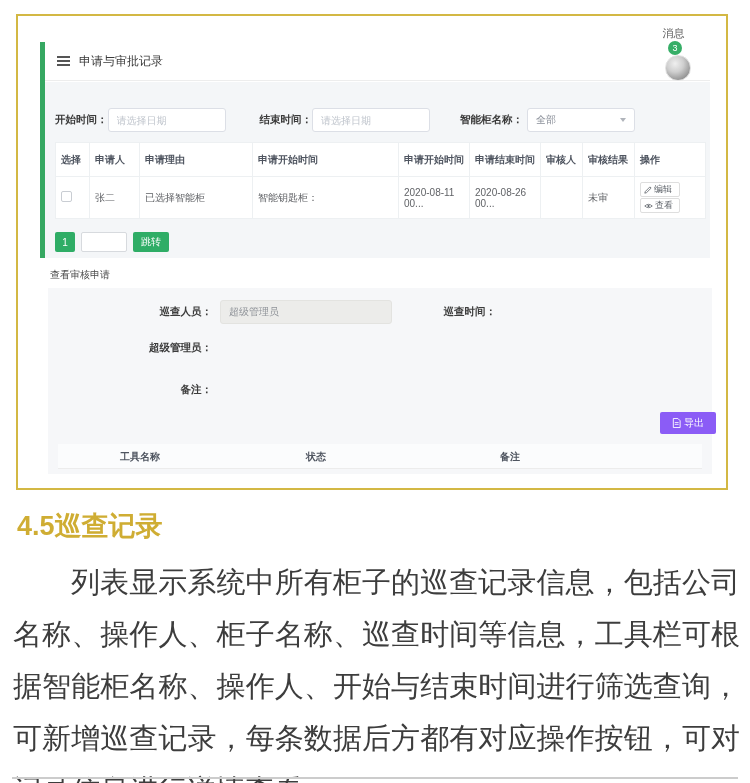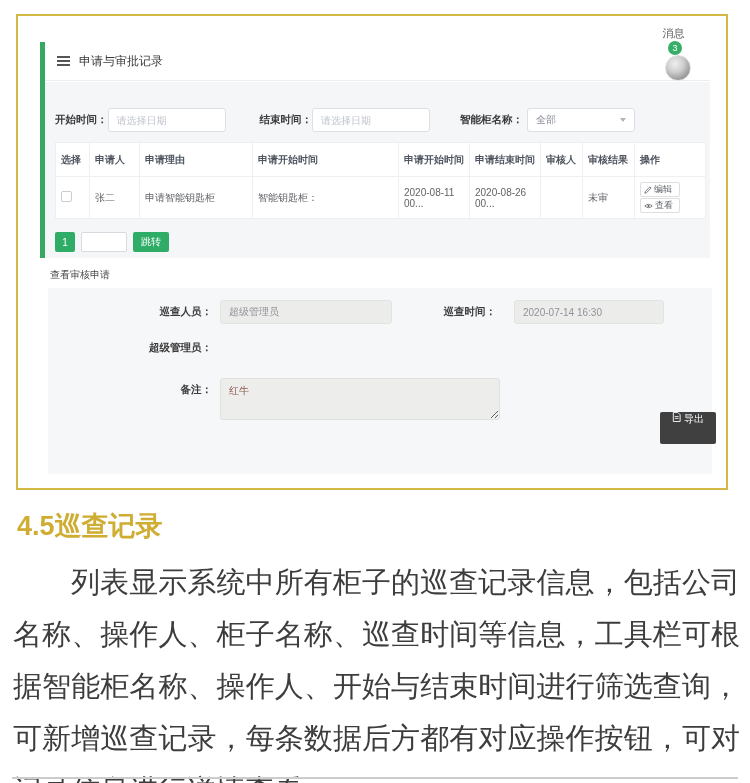--- a/index.html
+++ b/index.html
@@ -46,21 +46,21 @@
   .page-input { width:46px; height:20px; border:1px solid #d7dade; border-radius:2px; font-size:10px; padding:0 4px; outline:none; }
   .jump-btn { height:20px; background:#2fad66; color:#fff; border:none; border-radius:2px; font-size:10px; padding:0 8px; cursor:pointer; font-family:inherit; }
 
   
   .shot2-label { position:absolute; left:32px; top:252px; font-size:10px; color:#4a4a4a; }
   .panel { position:absolute; left:30px; top:272px; width:664px; height:186px; background:#f6f7f9; }
   .d-label { position:absolute; font-size:10.5px; font-weight:bold; color:#3c3c3c; text-align:right; }
   .d-input { position:absolute; height:24px; border:1px solid #e3e3e0; border-radius:3px; background:#ececea; font-size:10px; color:#8f9399; padding:0 8px; outline:none; }
   .d-input.white { background:#fff; border-color:#dcdfe6; color:#8d5a50; }
   .d-textarea { position:absolute; border:1px solid #e0e0dd; border-radius:3px; background:#ededeb; font-size:10px; color:#8d5a50; padding:5px 8px; outline:none; resize:both; font-family:inherit; }
-  .export-btn { position:absolute; left:612px; top:124px; width:56px; height:32px; background:#404040; color:#fff; border:none; border-radius:2px; font-size:10px; display:inline-flex; align-items:flex-start; justify-content:center; gap:3px; cursor:pointer; font-family:inherit; }
+  .export-btn { position:absolute; left:612px; top:124px; width:56px; height:22px; background:#8b5cf6; color:#fff; border:none; border-radius:2px; font-size:10px; display:inline-flex; align-items:center; justify-content:center; gap:3px; cursor:pointer; font-family:inherit; }
   .tool-head { position:absolute; left:10px; right:10px; top:156px; height:25px; background:#fbfcfd; border-bottom:1px solid #ececec; }
   .tool-head span { position:absolute; top:6px; font-size:10px; color:#4f5560; font-weight:bold; }
   .th-1 { left:62px; } .th-2 { left:248px; } .th-3 { left:442px; }
 
   
   .doc-heading { position:absolute; left:17px; top:508px; font-size:27px; font-weight:bold; color:#cfad33; }
   .doc-para { position:absolute; left:13px; top:556px; width:727px; font-size:29px; line-height:52px; color:#3d3d3d; text-align:justify; text-indent:2em; }
   .bottom-divider { position:absolute; left:12px; right:12px; top:777px; height:2px; background:#cccccc; }
 
   svg.ic { display:block; }
@@ -125,21 +125,21 @@
             <th>申请结束时间</th>
             <th>审核人</th>
             <th>审核结果</th>
             <th>操作</th>
           </tr>
         </thead>
         <tbody>
           <tr>
             <td><span class="cb"></span></td>
             <td>张二</td>
-            <td>申请智能钥匙柜</td>
+            <td>已选择智能柜</td>
             <td>智能钥匙柜：</td>
             <td>2020-08-11 00...</td>
             <td>2020-08-26 00...</td>
             <td></td>
             <td>未审</td>
             <td>
               <button class="op-btn">
                 <svg class="ic" width="8" height="8" viewBox="0 0 10 10">
                     <path d="M1 9 L1.7 6.8 L7.4 1.1 L8.9 2.6 L3.2 8.3 Z" fill="none" stroke="#5a5f66" stroke-width="1"></path>
                   </svg>
@@ -165,34 +165,37 @@
     </div>
   </div>
 
   <div class="shot2-label">查看审核申请</div>
 
   <div class="panel">
     <span class="d-label" style="left:40px; top:17px; width:124px;">巡查人员：</span>
     <input class="d-input" style="left: 172px; top: 12px; width: 172px;" value="超级管理员">
 
     <span class="d-label" style="left:378px; top:17px; width:70px;">巡查时间：</span>
-    <input class="d-input" style="left: 466px; top: 12px; width: 150px;" value="2020-07-14 16:30">
 
     <span class="d-label" style="left:20px; top:53px; width:144px;">超级管理员：</span>
 
     <span class="d-label" style="left:40px; top:95px; width:124px;">备注：</span>
-    <textarea class="d-textarea" style="left: 172px; top: 90px; width: 280px; height: 42px;">红牛</textarea>
 
     <button class="export-btn">
       <svg class="ic" width="9" height="10" viewBox="0 0 9 11">
           <path d="M1 0.5 H6 L8.5 3 V10.5 H1 Z" fill="none" stroke="#fff" stroke-width="1"></path>
           <line x1="2.6" y1="5" x2="6.8" y2="5" stroke="#fff" stroke-width="0.9"></line>
           <line x1="2.6" y1="7" x2="6.8" y2="7" stroke="#fff" stroke-width="0.9"></line>
         </svg>
       <span>导出</span>
     </button>
 
+    <div class="tool-head">
+      <span class="th-1">工具名称</span>
+      <span class="th-2">状态</span>
+      <span class="th-3">备注</span>
+    </div>
   </div>
 </div>
 
 <div class="doc-heading">4.5巡查记录</div>
 <div class="doc-para">列表显示系统中所有柜子的巡查记录信息，包括公司名称、操作人、柜子名称、巡查时间等信息，工具栏可根据智能柜名称、操作人、开始与结束时间进行筛选查询，可新增巡查记录，每条数据后方都有对应操作按钮，可对记录信息进行详情查看。</div>
 <div class="bottom-divider"></div>
 
 </body></html>

